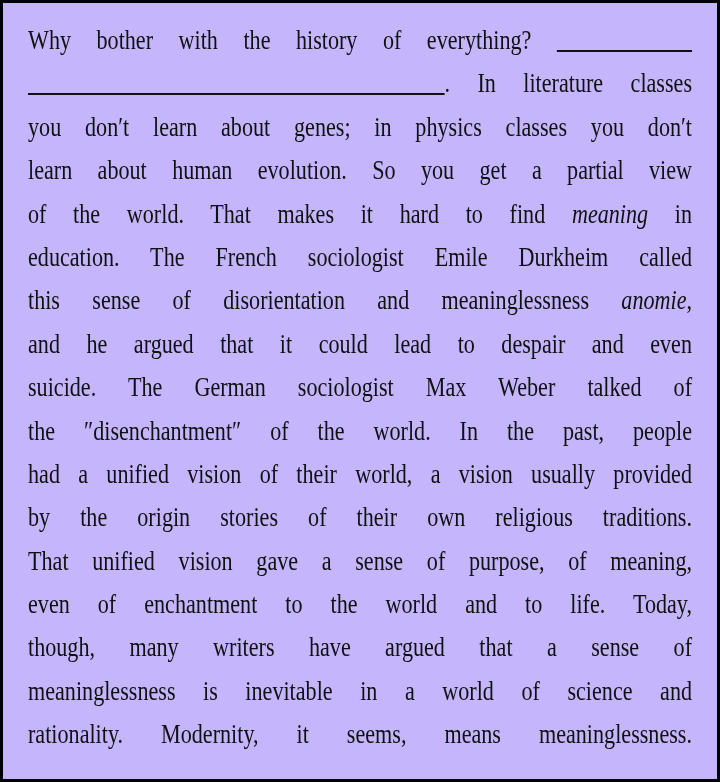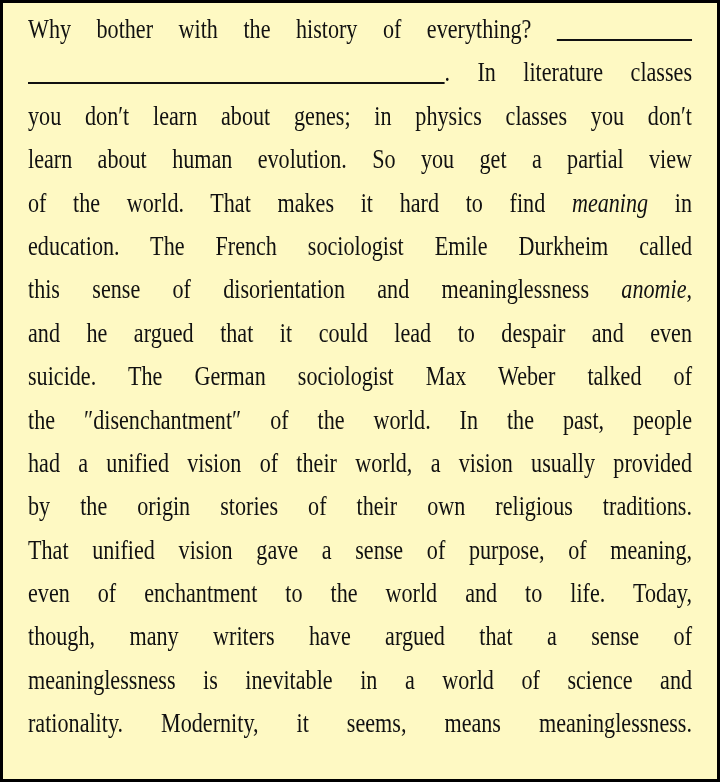--- a/index.html
+++ b/index.html
@@ -5,23 +5,23 @@
   html, body {
     margin: 0;
     padding: 0;
     background: #ffffff;
   }
   .page {
     position: relative;
     width: 720px;
     height: 782px;
     box-sizing: border-box;
-    background: #fef9c3;
+    background: #c4b5fd;
     border: 3px solid #000000;
-    padding: 4px 25px 0 25px;
+    padding: 15px 25px 0 25px;
     overflow: hidden;
     font-family: "Liberation Serif", "DejaVu Serif", serif;
     color: #111111;
   }
   .passage {
     width: 664px;
   }
   .line {
     width: 840px;                 
     transform: scaleX(0.7905);    

